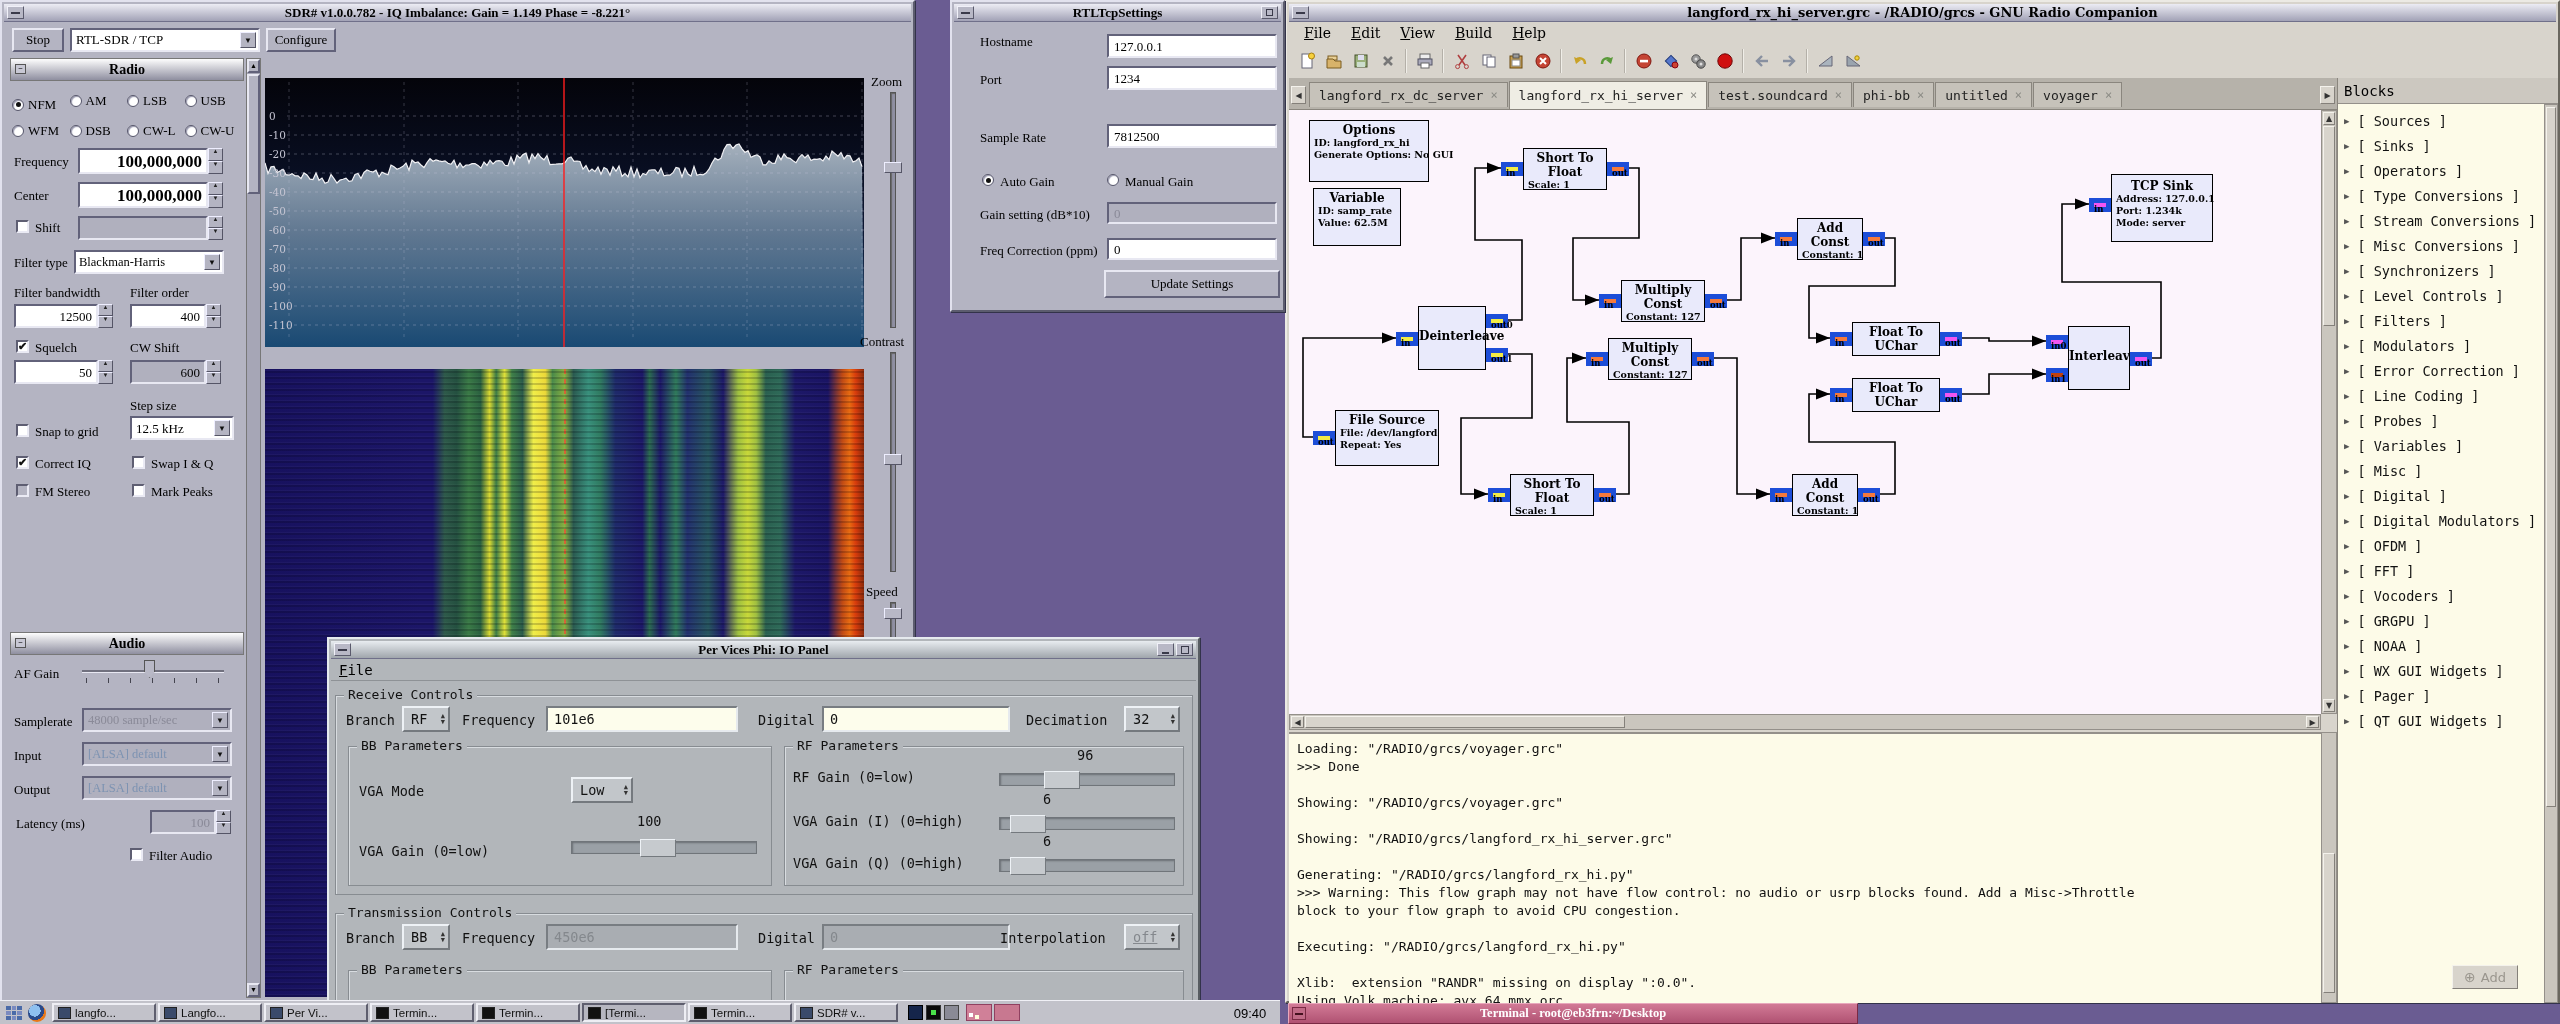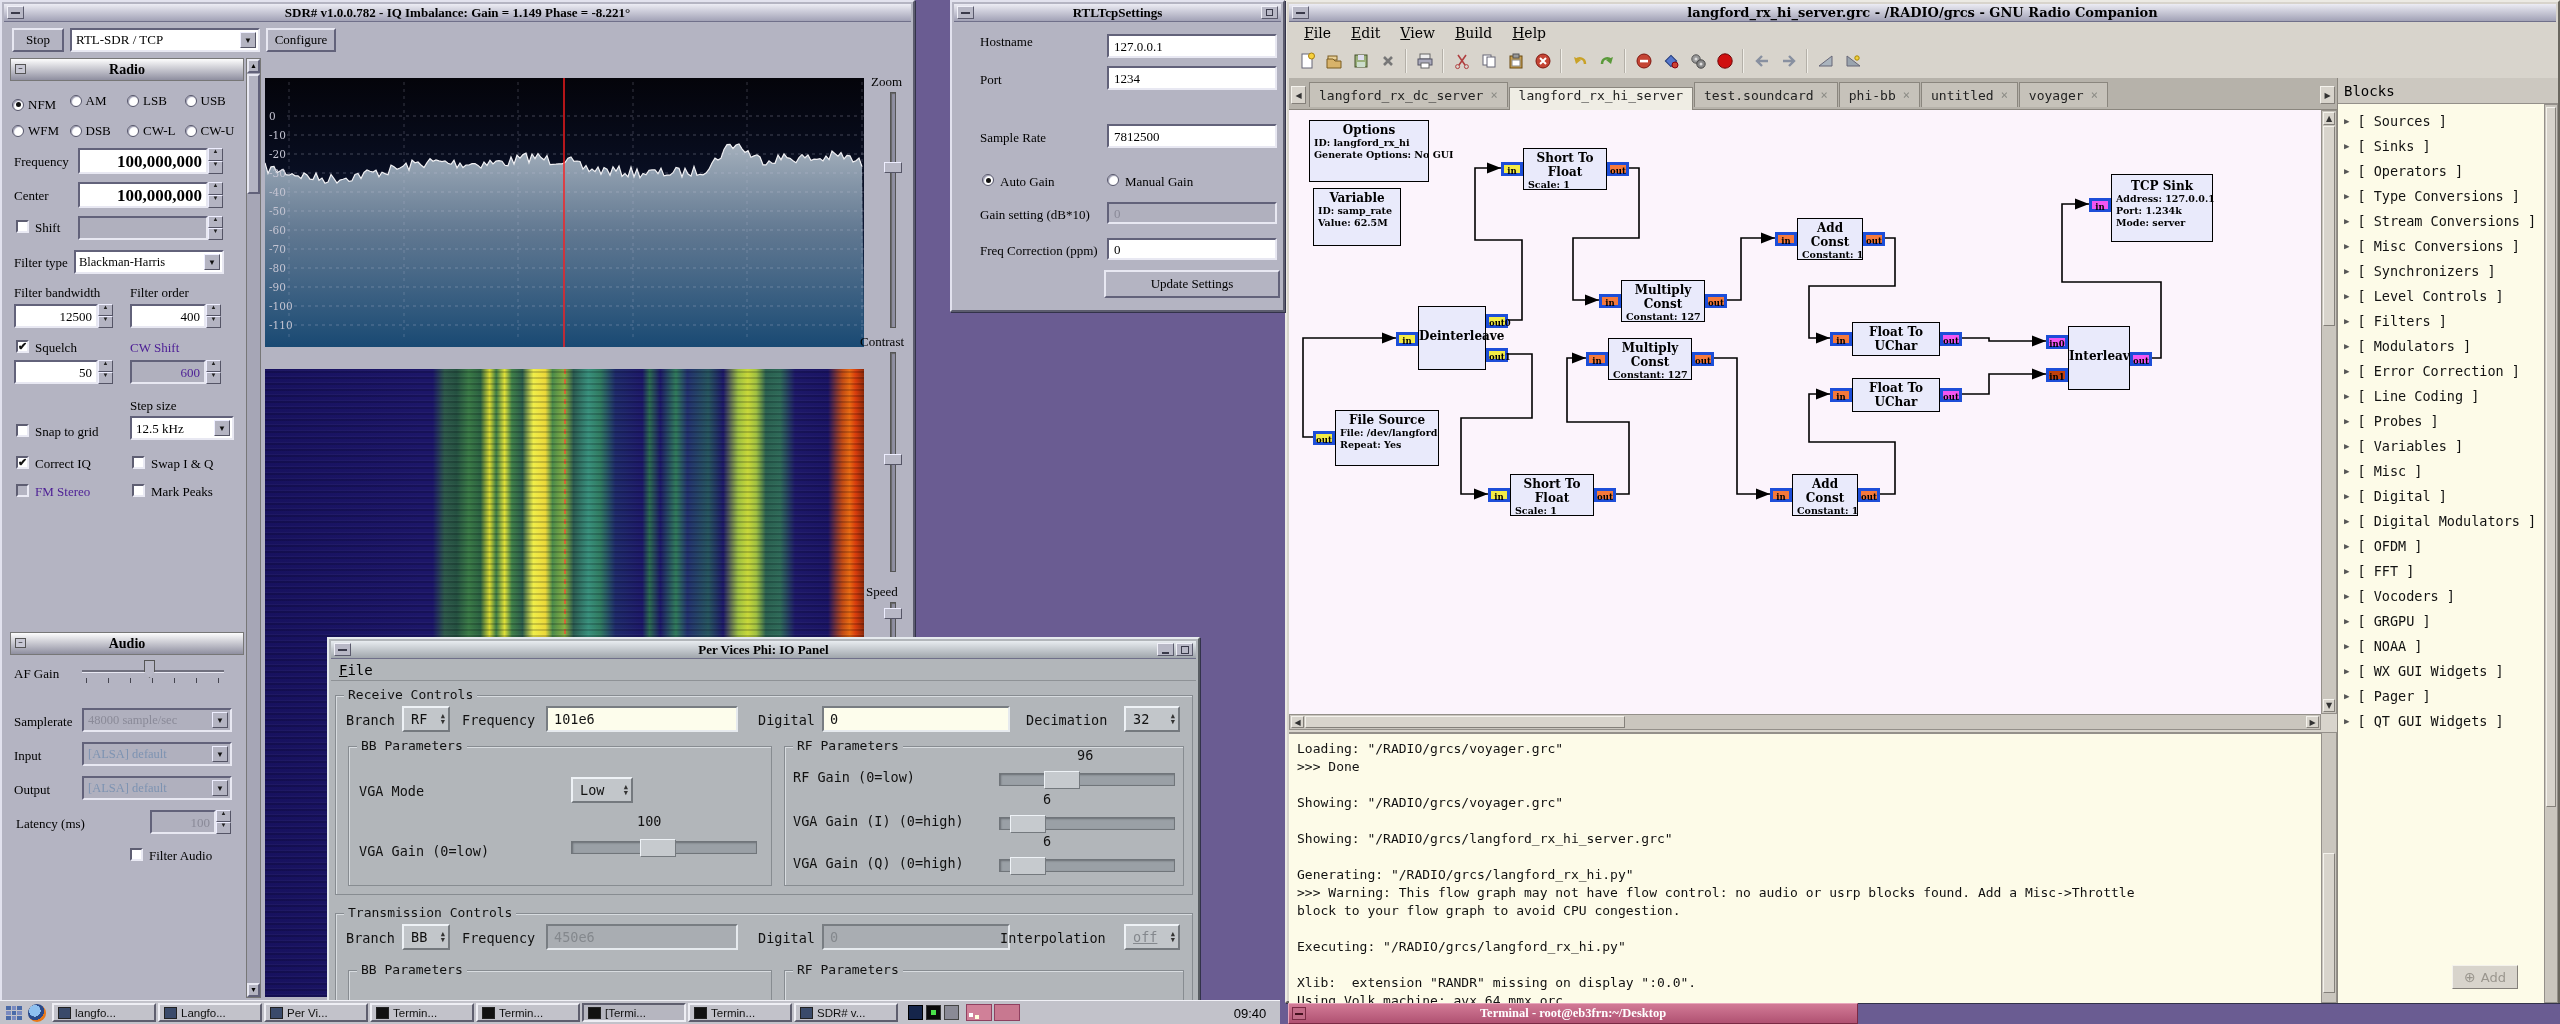--- a/index.html
+++ b/index.html
@@ -30,39 +30,39 @@
   .spinv div{flex:1;background:#b4b4c2;border:1px solid;border-color:#eef #556 #556 #eef;
      font-size:6px;line-height:5px;text-align:center;color:#222;}
   .combo-arrow{position:absolute;right:2px;top:2px;bottom:2px;width:16px;background:#b4b4c2;
      border:1px solid;border-color:#eef #556 #556 #eef;display:flex;align-items:center;justify-content:center;
      font-size:8px;color:#111;}
   .grphead{position:absolute;left:8px;width:234px;height:23px;border:1px solid #777;
      background:linear-gradient(#fdfdfd,#8f8fa0);display:flex;align-items:center;justify-content:center;
      font-weight:bold;font-size:14px;}
   .grphead .mini{position:absolute;left:4px;top:5px;width:11px;height:10px;background:#c8c8d4;
      border:1px solid #555;font-size:8px;line-height:8px;text-align:center;}
-  .dislbl{color:#4c1d95;}
+  .dislbl{color:#000000;}
   
   .gtk{background:#d8d4cc;font-family:"DejaVu Serif", serif;}
   .gtkbtn{background:#d8d4cc;border:1px solid;border-color:#f4f2ec #84807a #84807a #f4f2ec;}
   .tab{display:inline-flex;align-items:center;gap:7px;padding:0 9px;height:25px;margin:4px 1px 0 0;
      background:#c6c2ba;border:1px solid #8a867e;border-bottom:none;
      font-family:"DejaVu Sans Mono", monospace;font-size:13px;color:#222;}
-  .tab.active{background:#efede4;height:28px;margin-top:1px;flex-direction:column;}
+  .tab.active{background:#efede4;height:28px;margin-top:1px;}
   .tabx{color:#8a8a84;font-size:12px;}
   .tool{width:27px;height:27px;display:flex;align-items:center;justify-content:center;border:1px solid transparent;}
   .tsep{width:2px;height:24px;margin:0 4px;background:#b4b0a8;border-right:1px solid #f0eee8;}
   .tree-item{display:flex;align-items:center;height:25px;font-family:"DejaVu Sans Mono", monospace;
      font-size:13.5px;color:#111;padding-left:6px;gap:8px;}
   .tree-exp{color:#555;font-size:9px;}
   .blk{position:absolute;background:#e9eafb;border:1px solid #000;font-family:"DejaVu Serif", serif;}
   .blk .bt{font-weight:bold;font-size:12px;text-align:center;padding-top:2px;line-height:14px;}
   .blk .bp{font-size:9.5px;font-weight:bold;padding:0 4px;line-height:12px;white-space:nowrap;}
-  .port{position:absolute;width:22px;height:14px;border:3px solid #1d4ed8;font-size:8.5px;font-weight:bold;
-     text-align:center;line-height:12px;font-family:"DejaVu Serif", serif;}
+  .port{position:absolute;width:22px;height:14px;border:5px solid #1d4ed8;font-size:8.5px;font-weight:bold;
+     text-align:left;line-height:12px;font-family:"DejaVu Serif", serif;}
   .sb-track{background:#cac6be;border:1px solid #94908a;}
   .sb-thumb{position:absolute;background:#d8d4cc;border:1px solid;border-color:#f4f2ec #84807a #84807a #f4f2ec;}
   .sb-arr{position:absolute;background:#d8d4cc;border:1px solid;border-color:#f4f2ec #84807a #84807a #f4f2ec;
      display:flex;align-items:center;justify-content:center;font-size:8px;color:#333;}
   
   .phi-fs{position:absolute;border:1px solid #878c91;box-shadow:inset 1px 1px 0 #d8dce0;}
   .phi-leg{position:absolute;top:-9px;left:8px;background:#b2b6ba;padding:0 4px;
      font-family:"DejaVu Sans Mono", monospace;font-size:13px;color:#111;}
   .phi-lbl{position:absolute;font-family:"DejaVu Sans Mono", monospace;font-size:13.5px;color:#111;white-space:nowrap;}
   .phi-input{position:absolute;height:26px;background:#fdfdec;border:2px solid;

